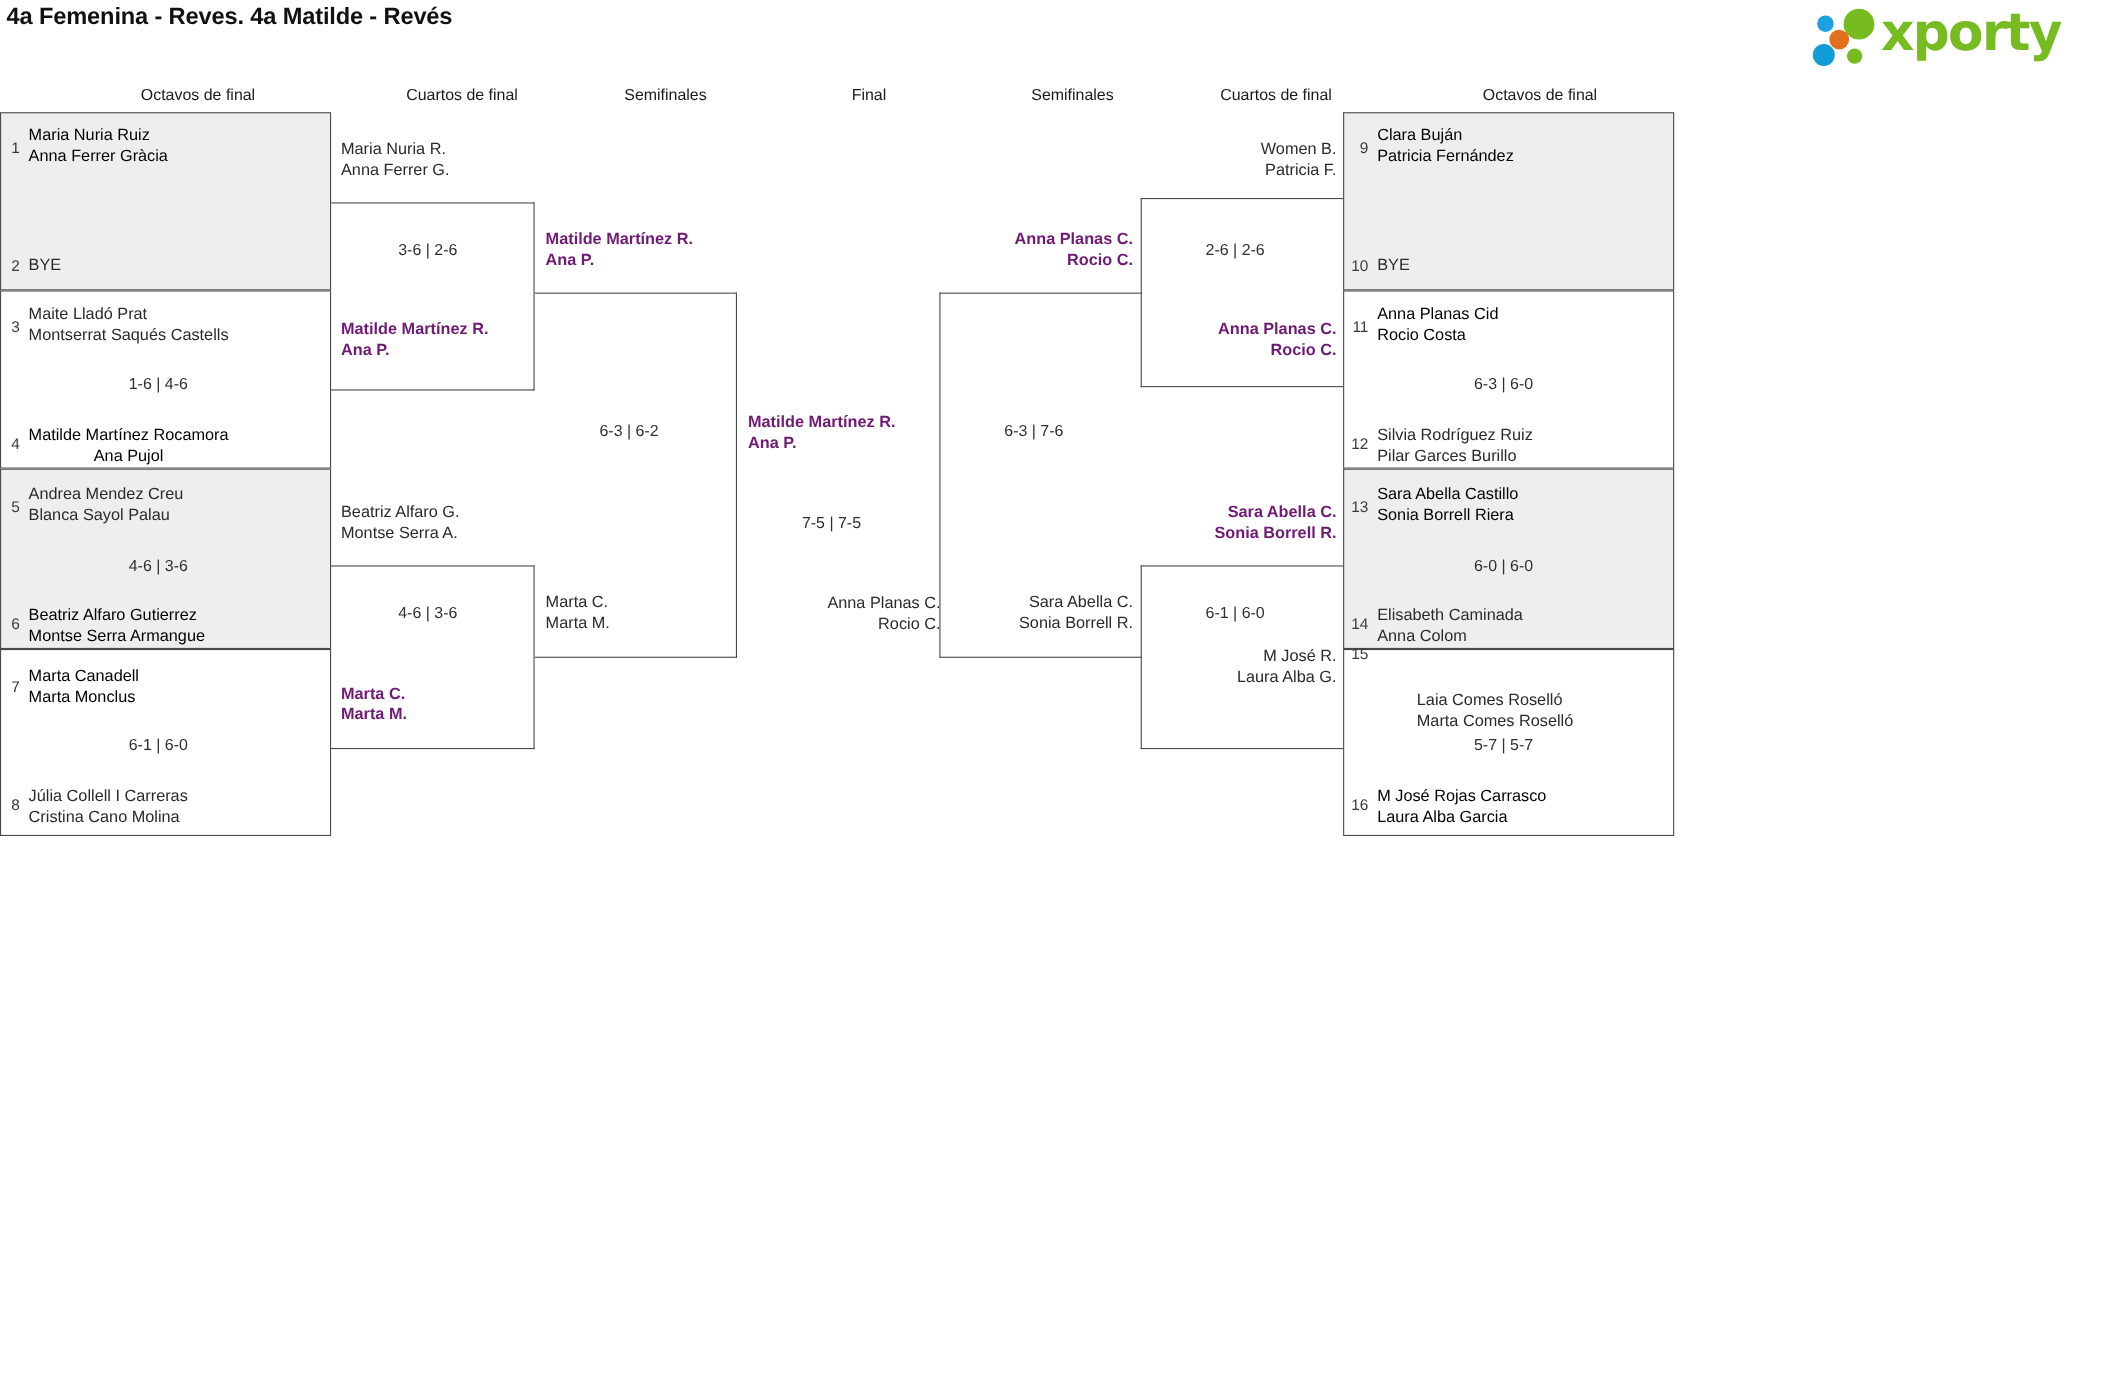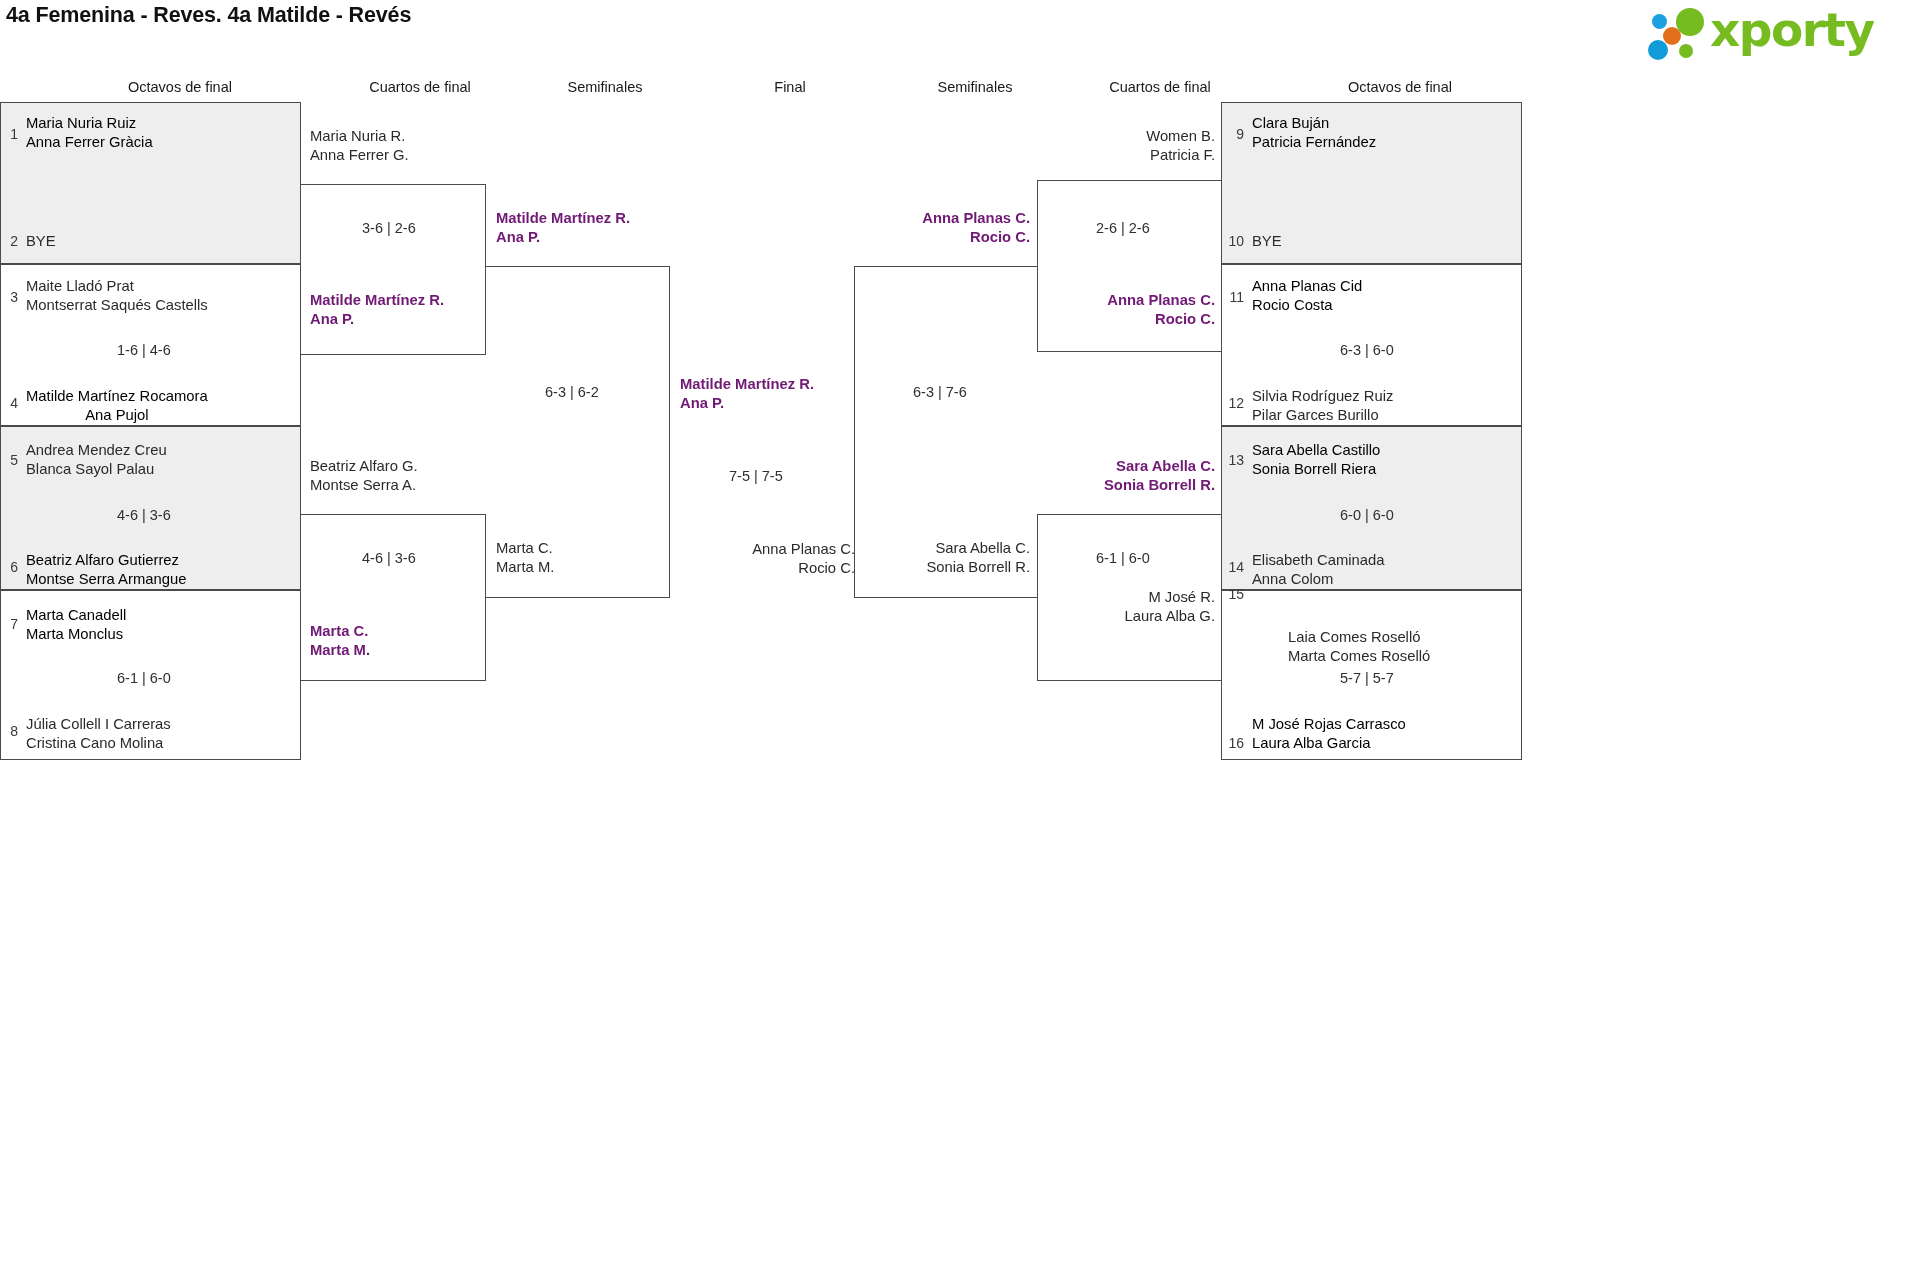--- a/index.html
+++ b/index.html
@@ -318,17 +318,17 @@
   <div>Anna Colom</div>
 </div>
 
 <div class="seedbox" style="left:1221px; top:590px; width:301px; height:170px;"></div>
 <div class="seed-num" style="left:1222px; top:586px;">15</div>
 <div class="seed-names" style="left:1288px; top:606px;margin-top:22px;">
   <div>Laia Comes Roselló</div>
   <div>Marta Comes Roselló</div>
 </div>
 <div class="score" style="left:1340px; top:670px;">5-7 | 5-7</div>
-<div class="seed-num" style="left:1222px; top:723px;margin-top:12px;">16</div>
+<div class="seed-num" style="left:1222px; top:723px;">16</div>
 <div class="seed-names win" style="left:1252px; top:715px;">
   <div>M José Rojas Carrasco</div>
   <div>Laura Alba Garcia</div>
 </div>
 
 </body></html>

